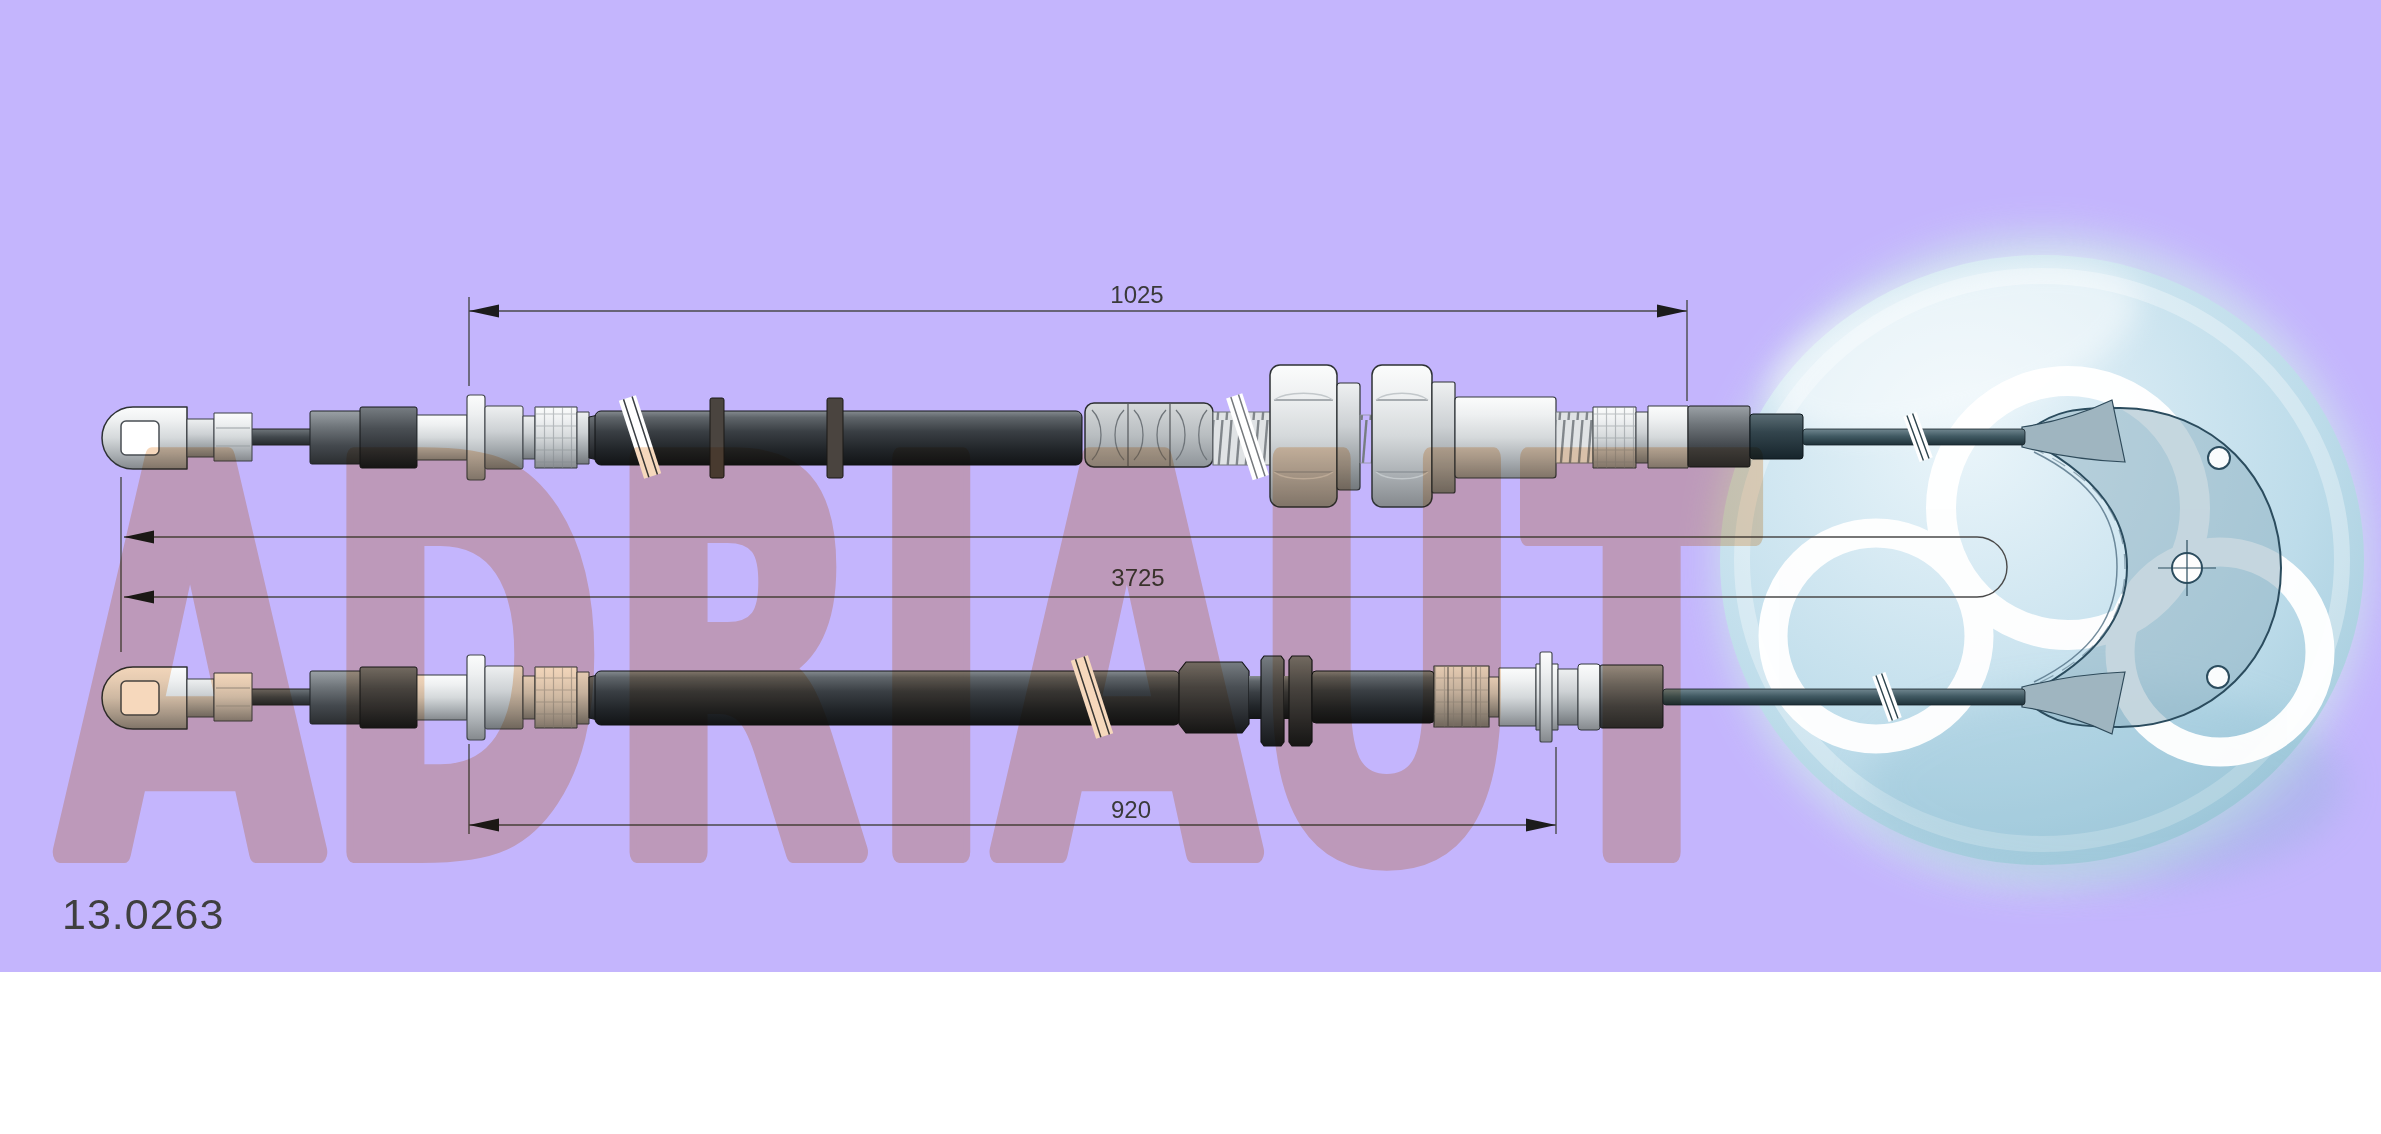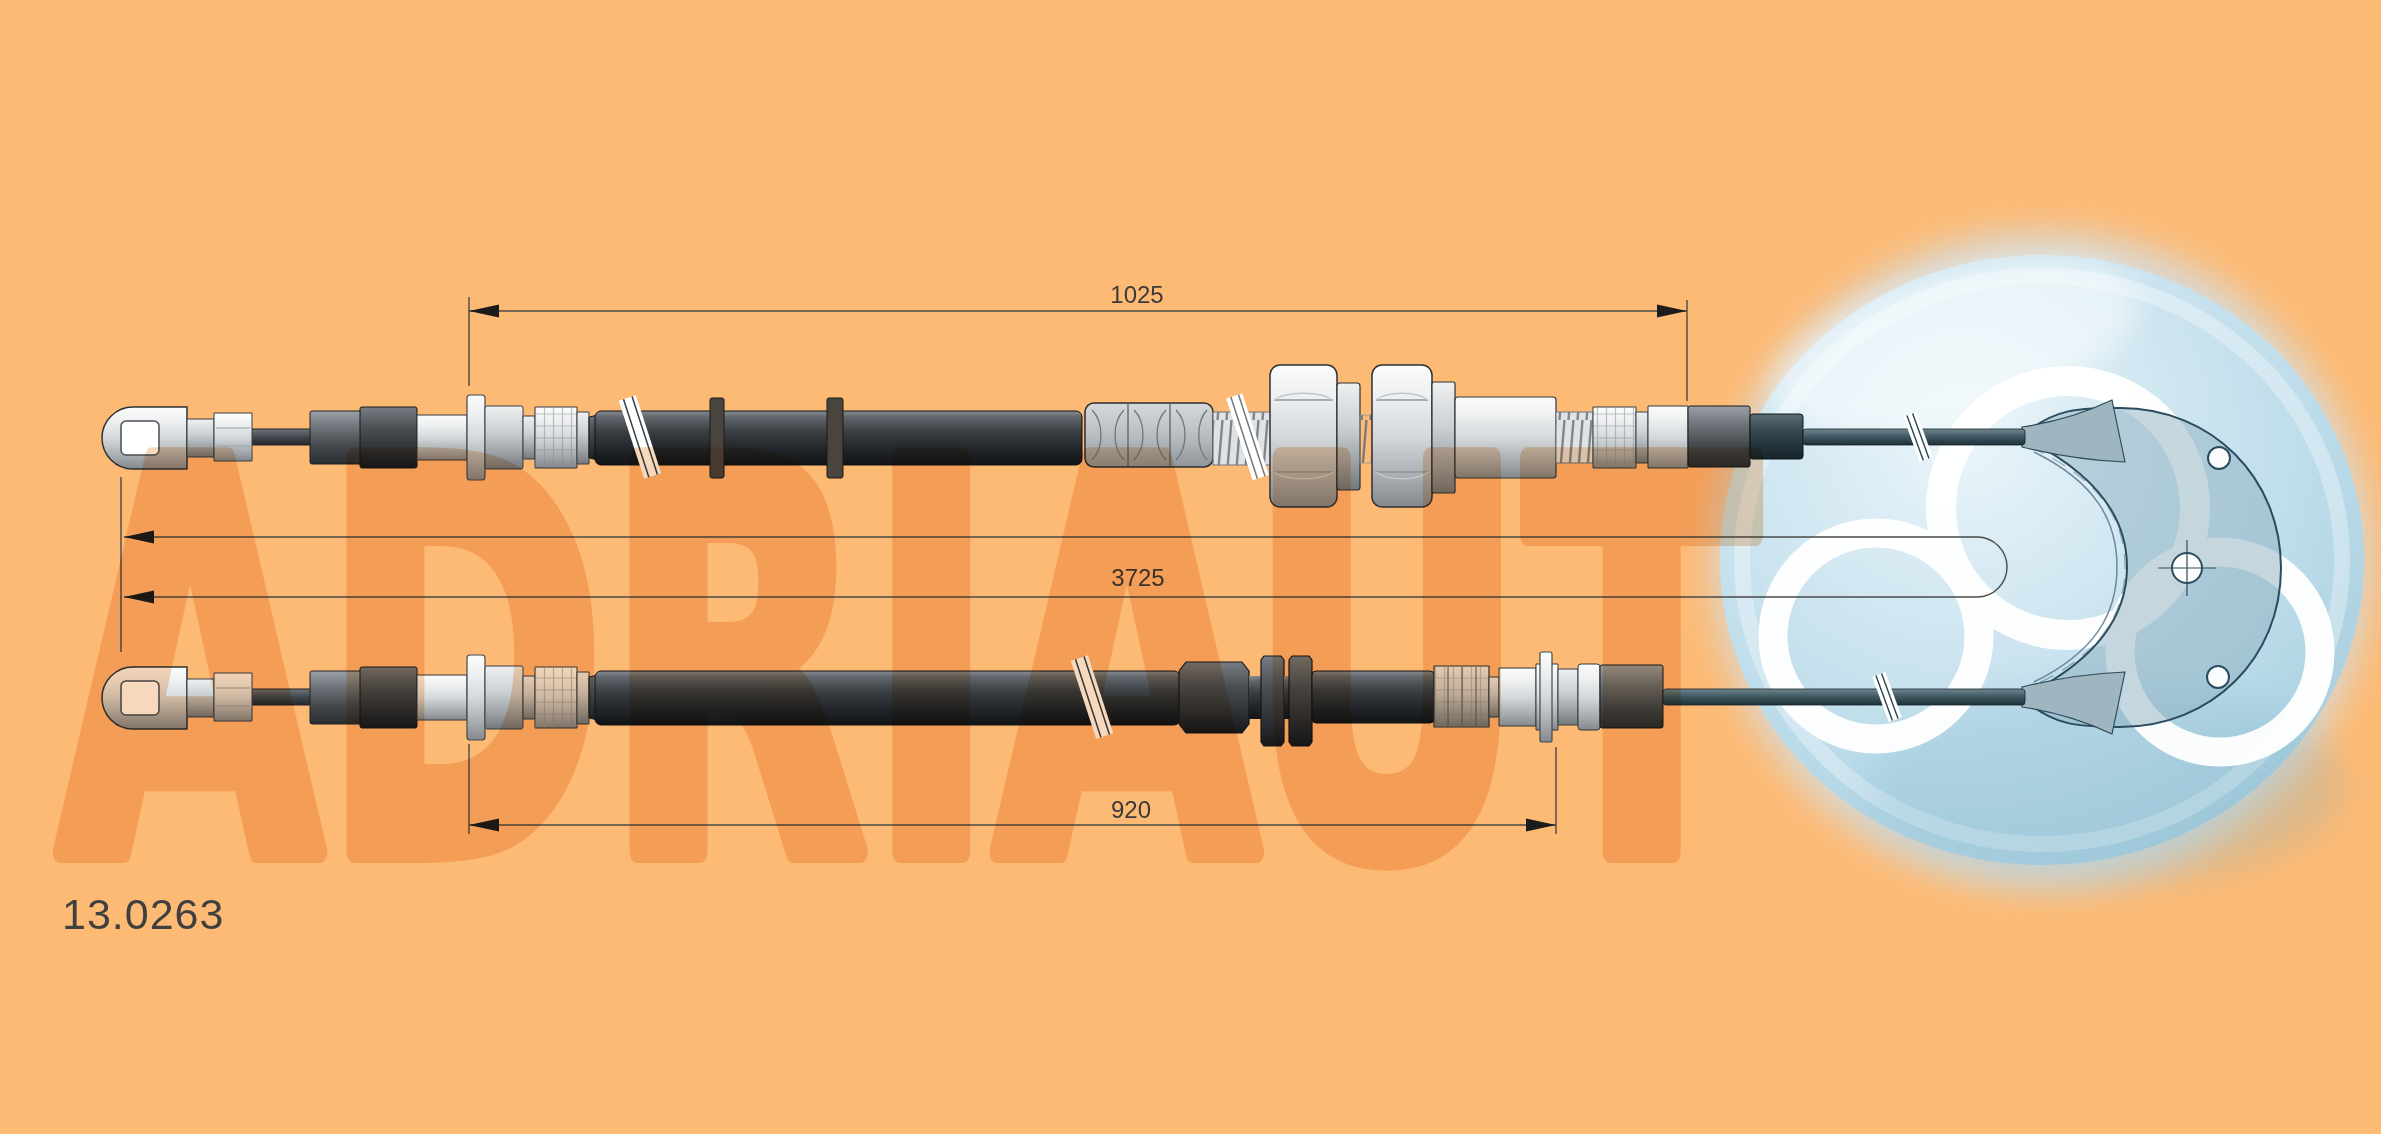--- a/index.html
+++ b/index.html
@@ -1,16 +1,16 @@
 <!DOCTYPE html>
 <html><head>
 <meta charset="utf-8">
 <style>
   html,body{margin:0;padding:0;background:#ffffff;}
-  .stage{position:relative;width:2381px;height:1134px;background:#fdba74;overflow:hidden;
+  .stage{position:relative;width:2381px;height:972px;background:#c4b5fd;overflow:hidden;
          font-family:"Liberation Sans", sans-serif;}
   svg{display:block;}
   .dim-text{font-family:"Liberation Sans", sans-serif;font-size:24px;fill:#3a3a3a;}
   .part-text{font-family:"Liberation Sans", sans-serif;font-size:43px;fill:#3f3f3f;letter-spacing:1px;}
   .wm-text{font-family:"DejaVu Sans", sans-serif;font-weight:bold;font-size:540px;
            fill:#f6d8bc;stroke:#f6d8bc;stroke-width:22px;stroke-linejoin:round;
            paint-order:stroke;mix-blend-mode:multiply;}
 </style>
 </head>
 <body>

